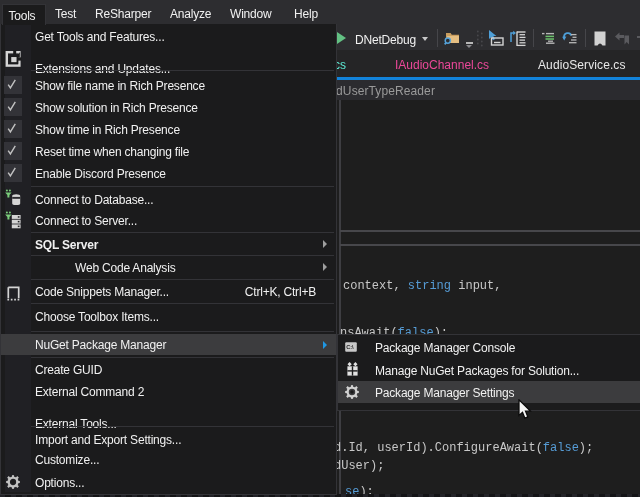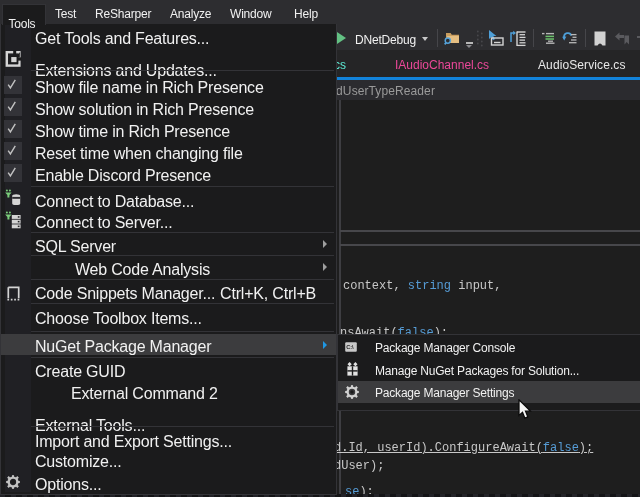--- a/index.html
+++ b/index.html
@@ -2,21 +2,21 @@
 <html><head>
 <meta charset="utf-8">
 <style>
   * { margin:0; padding:0; box-sizing:border-box; }
   html,body { width:640px; height:497px; background:#1e1e1e; overflow:hidden; }
   body { font-family:"Liberation Sans", sans-serif; position:relative; }
   .abs { position:absolute; }
   .mtxt { font-size:12px; color:#f1f1f1; letter-spacing:-0.2px; white-space:nowrap; }
   .code { font-family:"Liberation Mono", monospace; font-size:12px; color:#c8c8c8; white-space:pre; }
   .kw { color:#569cd6; }
-  .rowtxt { position:absolute; left:35px; font-size:16px; color:#f1f1f1; letter-spacing:-0.2px; white-space:nowrap;text-align:center; }
+  .rowtxt { position:absolute; left:35px; font-size:12px; color:#f1f1f1; letter-spacing:-0.2px; white-space:nowrap;text-align:center; }
   .sep { position:absolute; left:31px; width:303px; height:1px; background:#333337; }
   .arrow { position:absolute; left:322.5px; width:0; height:0; border-left:4.5px solid #9e9e9e; border-top:4.2px solid transparent; border-bottom:4.2px solid transparent; }
 </style>
 </head>
 <body>
 
 <div class="abs" style="left:0;top:0;width:640px;height:50px;background:#2d2d30;"></div>
 
 <div class="abs mtxt" style="left:55px;top:7px;">Test</div>
 <div class="abs mtxt" style="left:95px;top:7px;">ReSharper</div>
@@ -108,32 +108,32 @@
 
 <div class="abs" style="left:337px;top:80px;width:303px;height:20px;background:#2b2b2f;"></div>
 <div class="abs mtxt" style="left:332px;top:84px;color:#9a9a9a;letter-spacing:0.1px;">rdUserTypeReader</div>
 
 <div class="abs" style="left:339px;top:100px;width:1.5px;height:397px;background:#3e3e42;"></div>
 <div class="abs" style="left:340px;top:230px;width:300px;height:1.5px;background:#47474b;"></div>
 <div class="abs" style="left:340px;top:244px;width:300px;height:1.5px;background:#47474b;"></div>
 
 <div class="abs code" style="left:343px;top:279px;">context, <span class="kw">string</span> input,</div>
 <div class="abs code" style="left:340px;top:326px;">nsAwait(<span class="kw">false</span>);</div>
-<div class="abs code" style="left:334px;top:441px;text-decoration:underline;">d.Id, userId).ConfigureAwait(<span class="kw">false</span>);</div>
+<div class="abs code" style="left:334px;top:441px;">d.Id, userId).ConfigureAwait(<span class="kw">false</span>);</div>
 <div class="abs code" style="left:334px;top:459px;">dUser);</div>
 <div class="abs code" style="left:345px;top:485px;"><span class="kw">se</span>);</div>
 
 <div class="abs" style="left:0;top:494px;width:640px;height:3px;background:repeating-linear-gradient(90deg,#232328 0 5px,#141416 5px 11px);"></div>
 
 <div class="abs" id="menupanel" style="left:0;top:24px;width:337px;height:470.5px;background:#1b1b1c;border:1px solid #333337;border-top:none;">
   <div class="abs" style="left:4px;top:0;width:26px;height:468px;background:#202024;"></div>
 </div>
 
 <div class="abs" style="left:2px;top:4px;width:44px;height:21px;background:#1b1b1c;border:1px solid #333337;border-bottom:none;"></div>
-<div class="abs mtxt" style="left:8.4px;top:17px;">Tools</div>
+<div class="abs mtxt" style="left:8.4px;top:9px;">Tools</div>
 
 <div id="rows">
   <div class="abs rowtxt" style="top:30px;">Get Tools and Features...</div>
   <div class="abs rowtxt" style="top:52px;margin-top:10px;">Extensions and Updates...</div>
   <svg class="abs" style="left:5px;top:50px;" width="17" height="17" viewBox="0 0 17 17">
     <rect x="1.8" y="2.2" width="12.6" height="13.4" fill="none" stroke="#d4d4d4" stroke-width="2.4"></rect>
     <rect x="8.2" y="0" width="3" height="5" fill="#1b1b1c"></rect>
     <rect x="12" y="7.4" width="4.5" height="3.2" fill="#1b1b1c"></rect>
     <path d="M14.8 2.2 L9.6 7.4 L14.8 7.4 Z" fill="#1b1b1c"></path>
     <rect x="5.4" y="6.2" width="7" height="6.8" fill="#d4d4d4" stroke="#1b1b1c" stroke-width="1.7"></rect>
@@ -144,42 +144,42 @@
   <div class="abs rowtxt" style="top:101px;">Show solution in Rich Presence</div>
   <div class="abs rowtxt" style="top:123px;">Show time in Rich Presence</div>
   <div class="abs rowtxt" style="top:144.6px;">Reset time when changing file</div>
   <div class="abs rowtxt" style="top:166.5px;">Enable Discord Presence</div>
   <div class="abs sep" style="top:185.5px;"></div>
 
   <div class="abs rowtxt" style="top:193px;">Connect to Database...</div>
   <div class="abs rowtxt" style="top:213.5px;">Connect to Server...</div>
   <div class="abs sep" style="top:231.5px;"></div>
 
-  <div class="abs rowtxt" style="top:237.5px;">SQL Server</div>
+  <div class="abs rowtxt" style="top:237.5px;font-weight:bold;">SQL Server</div>
   <div class="abs arrow" style="top:239.5px;"></div>
   <div class="abs sep" style="top:255px;"></div>
 
   <div class="abs rowtxt" style="top:261px;margin-left:40px;">Web Code Analysis</div>
   <div class="abs arrow" style="top:263px;"></div>
   <div class="abs sep" style="top:278.5px;"></div>
 
   <div class="abs rowtxt" style="top:285px;">Code Snippets Manager...</div>
   <div class="abs rowtxt" style="left:auto;right:324px;top:285px;">Ctrl+K, Ctrl+B</div>
   <div class="abs sep" style="top:302.5px;"></div>
 
   <div class="abs rowtxt" style="top:309.5px;">Choose Toolbox Items...</div>
   <div class="abs sep" style="top:330.5px;"></div>
 
   <div class="abs" style="left:1px;top:333.5px;width:335px;height:21.5px;background:#3c3c3e;"></div>
   <div class="abs rowtxt" style="top:338px;">NuGet Package Manager</div>
   <div class="abs arrow" style="top:340.5px;border-left-color:#1f97e4;"></div>
   <div class="abs sep" style="top:356.5px;"></div>
 
   <div class="abs rowtxt" style="top:363px;">Create GUID</div>
-  <div class="abs rowtxt" style="top:385.2px;margin-left:36px;">External Command 2</div>
+  <div class="abs rowtxt" style="top:385.2px;">External Command 2</div>
   <div class="abs rowtxt" style="top:407.7px;margin-top:9px;">External Tools...</div>
   <div class="abs sep" style="top:426.4px;"></div>
 
   <div class="abs rowtxt" style="top:433px;">Import and Export Settings...</div>
   <div class="abs rowtxt" style="top:453.2px;">Customize...</div>
   <div class="abs rowtxt" style="top:476.2px;">Options...</div>
 
   <div class="abs" style="left:4px;top:76px;width:18px;height:18px;background:#333338;"></div>
   <div class="abs" style="left:4px;top:98px;width:18px;height:18px;background:#333338;"></div>
   <div class="abs" style="left:4px;top:120px;width:18px;height:18px;background:#333338;"></div>

